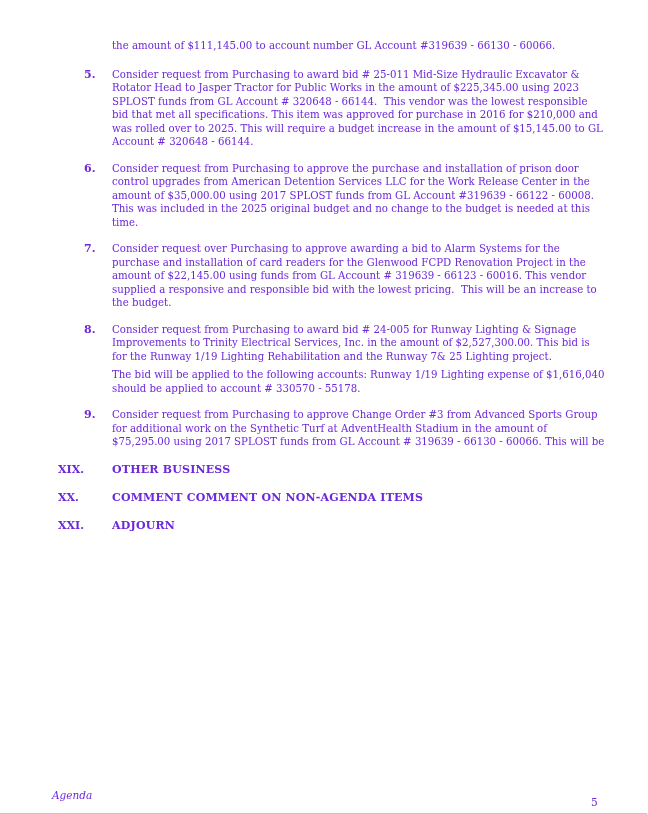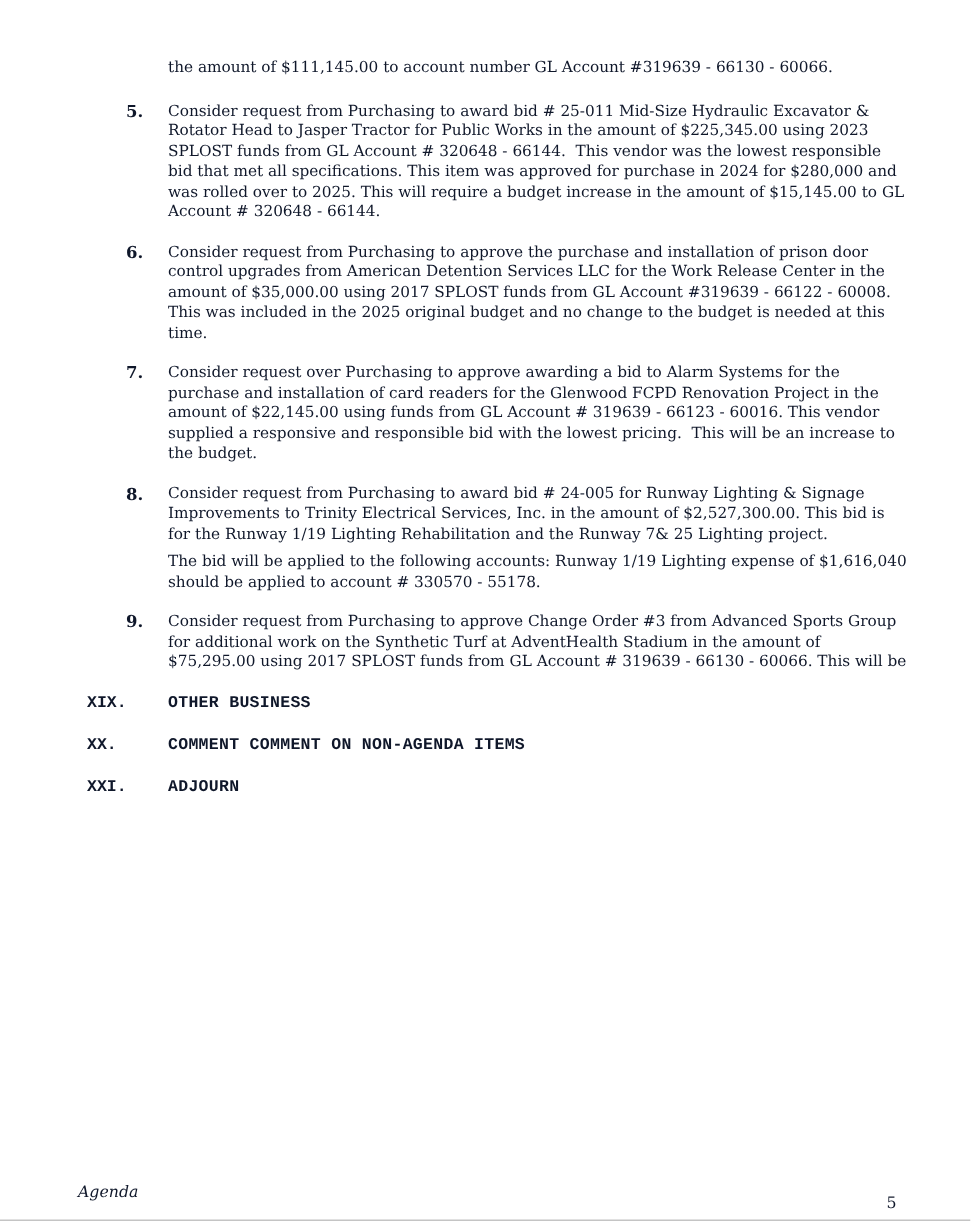--- a/index.html
+++ b/index.html
@@ -7,21 +7,21 @@
     padding: 0;
     background: #ffffff;
   }
   .page {
     position: relative;
     width: 647px;
     height: 814px;
     background: #ffffff;
     overflow: hidden;
     font-family: "DejaVu Serif", "Liberation Serif", serif;
-    color: #0f172a;
+    color: #6d28d9;
   }
   .content {
     padding: 39px 18px 0 58px;
     font-size: 10.2px;
     line-height: 13.5px;
   }
   .intro {
     margin-left: 54px;
     margin-bottom: 15px;
   }
@@ -45,21 +45,20 @@
     white-space: pre;
   }
   .para + .para {
     margin-top: 5px;
   }
   .section {
     display: flex;
     align-items: flex-start;
     margin-bottom: 13px;
     line-height: 15px;
-    font-family: Liberation Mono, monospace;
   }
   .section-num {
     flex: none;
     width: 54px;
     font-weight: 700;
     font-size: 11px;
   }
   .section-title {
     font-weight: 700;
     font-size: 11px;
@@ -97,21 +96,21 @@
       <div>the amount of $111,145.00 to account number GL Account #319639 - 66130 - 60066.</div>
     </div>
 
     <div class="item">
       <div class="item-num">5.</div>
       <div class="item-body">
         <div class="para">
             <div>Consider request from Purchasing to award bid # 25-011 Mid-Size Hydraulic Excavator &amp;</div>
             <div>Rotator Head to Jasper Tractor for Public Works in the amount of $225,345.00 using 2023</div>
             <div>SPLOST funds from GL Account # 320648 - 66144.  This vendor was the lowest responsible</div>
-            <div>bid that met all specifications. This item was approved for purchase in 2024 for $280,000 and</div>
+            <div>bid that met all specifications. This item was approved for purchase in 2016 for $210,000 and</div>
             <div>was rolled over to 2025. This will require a budget increase in the amount of $15,145.00 to GL</div>
             <div>Account # 320648 - 66144.</div>
           </div>
       </div>
     </div>
 
     <div class="item">
       <div class="item-num">6.</div>
       <div class="item-body">
         <div class="para">

